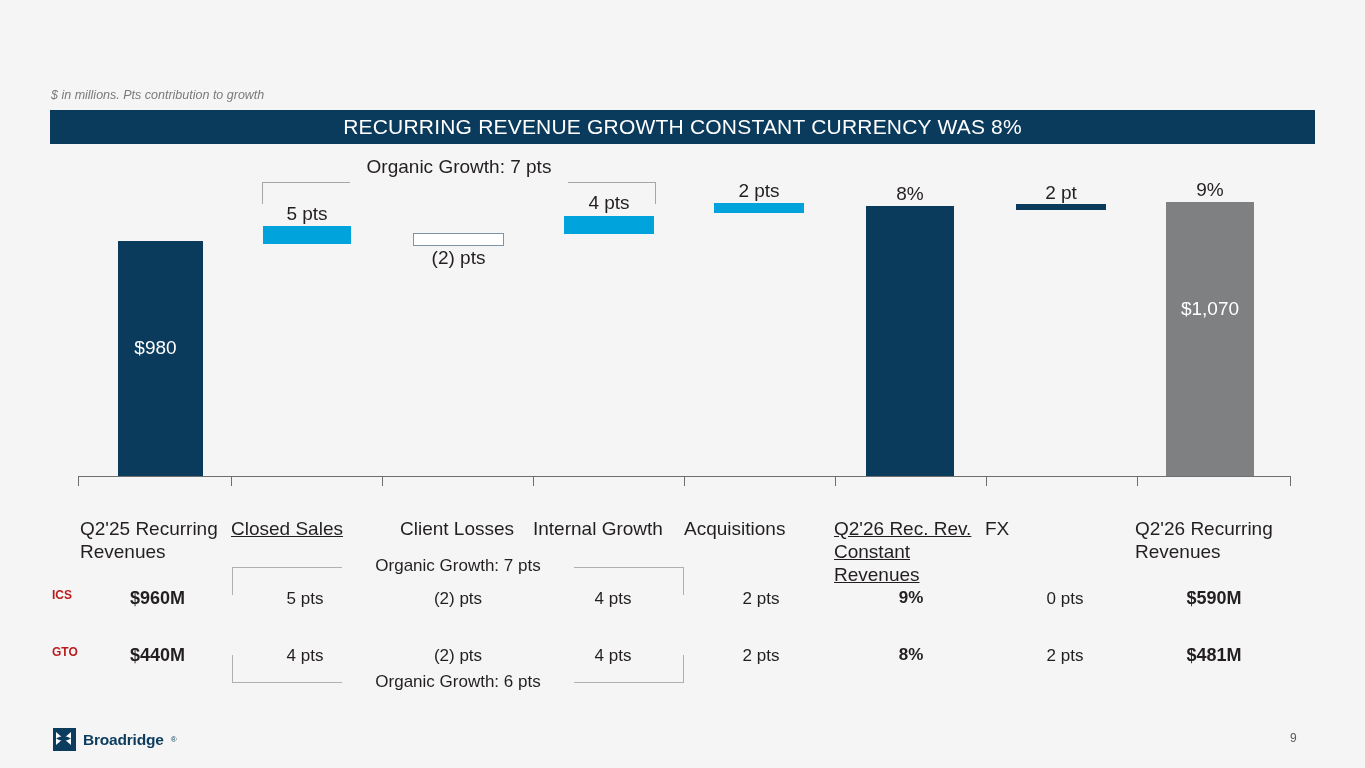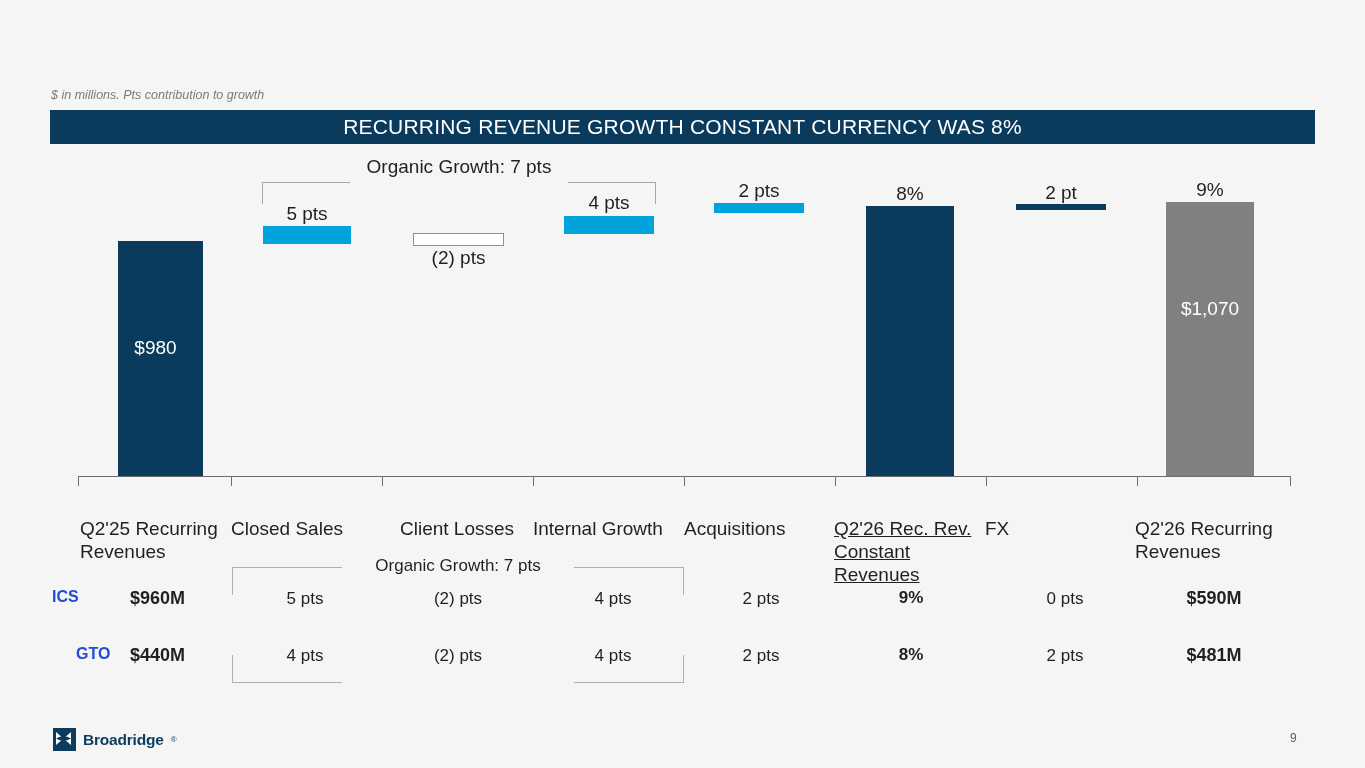--- a/index.html
+++ b/index.html
@@ -71,21 +71,21 @@
 
   
   .cat{
     position:absolute;top:484px;
     font-size:19px;color:#231F20;line-height:23px;margin-top:33px;
   }
 
   
   .table{position:absolute;left:0;top:560px;width:1365px;height:140px;}
   .seg{
-    position:absolute;font-weight:bold;font-size:16px;color:#1d4ed8;
+    position:absolute;font-weight:bold;font-size:12px;color:#b91c1c;
   }
   .amt{
     position:absolute;font-weight:bold;font-size:18px;color:#231F20;text-align:left;
   }
   .cell{
     position:absolute;font-size:17px;color:#231F20;text-align:center;
   }
   .cell.b{font-weight:bold;}
 
   .tbracket{position:absolute;}
@@ -165,21 +165,21 @@
     <div class="tick" style="left:835px;"></div>
     <div class="tick" style="left:986px;"></div>
     <div class="tick" style="left:1137px;"></div>
     <div class="tick" style="left:1290px;"></div>
   </div>
 
   <div class="cat" style="left:80px;width:152px;">
     <div>Q2'25 Recurring</div>
     <div>Revenues</div>
   </div>
-  <div class="cat" style="left:231px;width:152px;">
+  <div class="cat" style="left:231px;width:152px;text-decoration:underline;">
     <div>Closed Sales</div>
   </div>
   <div class="cat" style="left:400px;width:152px;">
     <div>Client Losses</div>
   </div>
   <div class="cat" style="left:533px;width:152px;">
     <div>Internal Growth</div>
   </div>
   <div class="cat" style="left:684px;width:152px;">
     <div>Acquisitions</div>
@@ -209,36 +209,37 @@
     <div class="seg" style="left:52px;top:28px;">ICS</div>
     <div class="amt" style="left:130px;top:28px;">$960M</div>
     <div class="cell" style="left:230px;top:29px;width:150px;">5 pts</div>
     <div class="cell" style="left:383px;top:29px;width:150px;">(2) pts</div>
     <div class="cell" style="left:538px;top:29px;width:150px;">4 pts</div>
     <div class="cell" style="left:686px;top:29px;width:150px;">2 pts</div>
     <div class="cell b" style="left:836px;top:28px;width:150px;">9%</div>
     <div class="cell" style="left:990px;top:29px;width:150px;">0 pts</div>
     <div class="cell b" style="left:1139px;top:28px;width:150px;font-size:18px;">$590M</div>
 
-    <div class="seg" style="left:52px;top:85px;margin-left:24px;">GTO</div>
+    <div class="seg" style="left:52px;top:85px;">GTO</div>
     <div class="amt" style="left:130px;top:85px;">$440M</div>
     <div class="cell" style="left:230px;top:86px;width:150px;">4 pts</div>
     <div class="cell" style="left:383px;top:86px;width:150px;">(2) pts</div>
     <div class="cell" style="left:538px;top:86px;width:150px;">4 pts</div>
     <div class="cell" style="left:686px;top:86px;width:150px;">2 pts</div>
     <div class="cell b" style="left:836px;top:85px;width:150px;">8%</div>
     <div class="cell" style="left:990px;top:86px;width:150px;">2 pts</div>
     <div class="cell b" style="left:1139px;top:85px;width:150px;font-size:18px;">$481M</div>
 
     <div class="tbracket" style="left:232px;top:95px;width:452px;height:28px;">
       <div class="hl" style="left:0;top:27px;width:110px;"></div>
       <div class="hl" style="left:342px;top:27px;width:110px;"></div>
       <div class="vl" style="left:0;top:0;height:28px;"></div>
       <div class="vl" style="left:451px;top:0;height:28px;"></div>
     </div>
+    <div class="tlabel" style="left:308px;top:112px;width:300px;">Organic Growth: 6 pts</div>
   </div>
 
   <div class="logo">
     <span class="logo-mark">
       <svg width="19" height="19" viewBox="0 0 19 19" aria-hidden="true">
         <rect x="0" y="0" width="19" height="19" fill="#0B3C5D"></rect>
         <path d="M2 3 L9.5 9.5 L2 16 Z" fill="#FFFFFF"></path>
         <path d="M17 3 L9.5 9.5 L17 16 Z" fill="#FFFFFF"></path>
         <path d="M2 9.5 Q9.5 5 17 9.5 Q9.5 14 2 9.5 Z" fill="#0B3C5D"></path>
       </svg>

